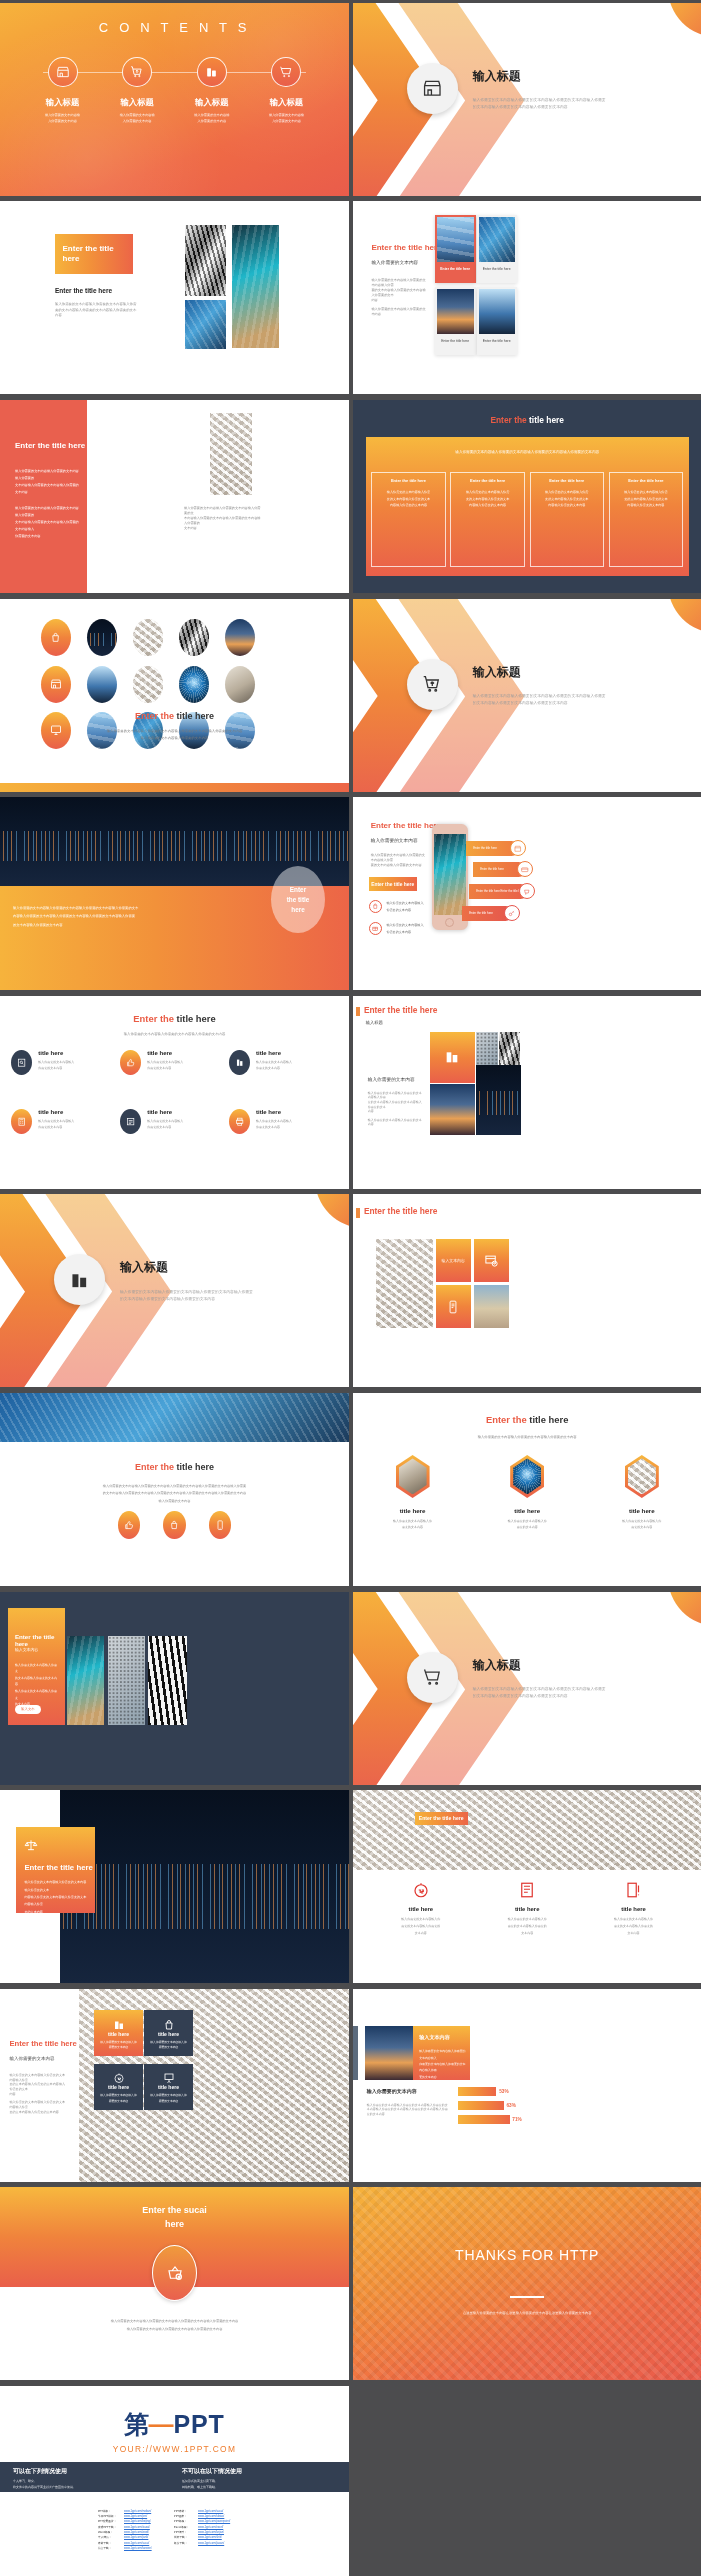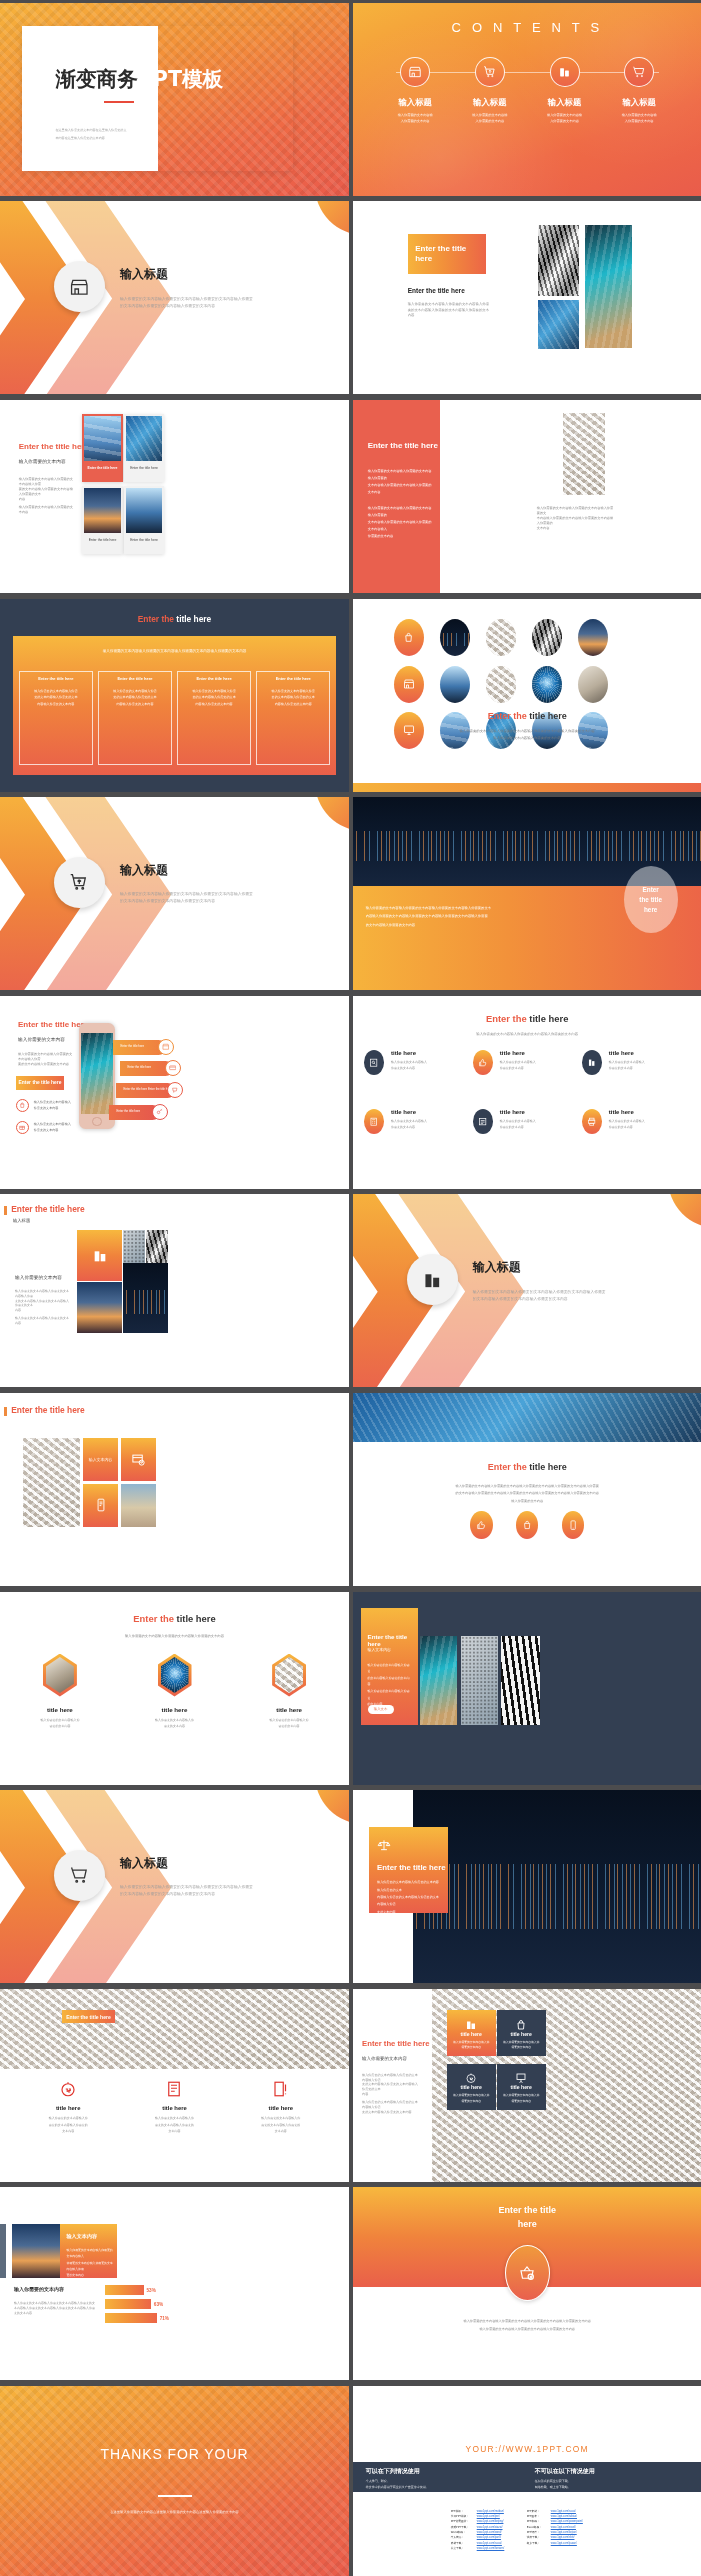--- a/index.html
+++ b/index.html
@@ -113,34 +113,20 @@
   .bar-label { font-size:4.7px; }
   .pct { color:#ee6a4a; font-weight:bold; }
 
   svg.ic { display:block; }
 </style>
 </head>
 <body>
 
 <div class="deck">
 
-  <div class="slide grad">
-    <div class="tri-pattern"></div>
-    <div style="position:absolute;left:22.4px;top:23.4px;width:271px;height:145px;box-shadow:0 1.9px 7.5px rgba(0,0,0,.12);">
-      <div style="position:absolute;left:0;top:0;width:136px;height:100%;background:#fff;"></div>
-      <div style="position:absolute;left:33px;top:43px;width:239px;font-size:20.6px;font-weight:bold;letter-spacing:0;line-height:1;">
-        <span class="cn" style="color:#2b2b2b;">渐变商务</span><span class="cn" style="color:#fff;">PPT模板</span>
-      </div>
-      <div style="position:absolute;left:82px;top:75px;width:30px;height:1.9px;background:#e84a3a;"></div>
-      <div style="position:absolute;left:33px;top:101px;width:94px;font-size:3.1px;color:#9d9d9d;line-height:2.4;">
-        <div class="cn">在这里输入你需要的文本内容在这里输入你需要的文</div>
-        <div class="cn">本内容在这里输入你需要的文本内容</div>
-      </div>
-    </div>
-  </div>
 
   <div class="slide grad">
     <div style="position:absolute;inset:0;background:radial-gradient(circle at 25% 80%, rgba(255,255,255,.10), transparent 45%),radial-gradient(circle at 80% 20%, rgba(255,255,255,.08), transparent 40%);"></div>
     <div style="position:absolute;top:17px;left:0;right:0;text-align:center;color:#fff;font-size:13px;letter-spacing:3.7px;font-weight:300;">C O N T E N T S</div>
     <div style="position:absolute;left:43px;right:43px;top:69px;height:0.9px;background:rgba(255,255,255,.55);"></div>
     <div style="position:absolute;left:28px;right:28px;top:54px;display:flex;justify-content:space-between;">
 
       <div style="width:69px;text-align:center;">
         <div class="circ" style="width:30px;height:30px;border:0.9px solid rgba(255,255,255,.9);margin:0 auto;display:flex;align-items:center;justify-content:center;background:linear-gradient(180deg,rgba(246,150,60,1),rgba(238,110,70,1));">
           <svg class="ic" width="14" height="14" viewBox="0 0 24 24" fill="none" stroke="#fff" stroke-width="1.6">
@@ -916,46 +902,49 @@
       <div style="display:flex;align-items:center;">
         <div class="gradh" style="height:9.4px;width:71%;"></div>
         <span class="pct bar-label" style="margin-left:2.8px;">71%</span>
       </div>
     </div>
   </div>
 
   <div class="slide">
     <div class="gradv" style="position:absolute;left:0;top:0;right:0;height:100px;"></div>
     <div style="position:absolute;left:0;right:0;top:17px;text-align:center;color:#fff;font-size:9px;font-weight:bold;line-height:1.5;">
-      <div>Enter the title</div>
+      <div>Enter the sucai</div>
       <div>here</div>
     </div>
     <div class="circ" style="position:absolute;left:50%;margin-left:-22.4px;top:58px;width:45px;height:56px;background:linear-gradient(180deg,#f09a3c,#e9604e);border:1.9px solid #fff;box-shadow:0 0.9px 4.7px rgba(0,0,0,.2);display:flex;align-items:center;justify-content:center;">
       <svg width="18" height="18" viewBox="0 0 24 24" fill="none" stroke="#fff" stroke-width="1.6">
           <path d="M4 9h16l-2 10H6L4 9zM8 9l4-5 4 5"></path>
           <circle cx="17" cy="17" r="3.5"></circle>
           <path d="M17 15.5v3M15.5 17h3"></path>
         </svg>
     </div>
     <div class="cn" style="position:absolute;left:20.6px;right:20.6px;top:131px;text-align:center;font-size:3.2px;color:#8a8a8a;line-height:2.4;">
       <div>输入你需要的文本内容输入你需要的文本内容输入你需要的文本内容输入你需要的文本内容</div>
       <div>输入你需要的文本内容输入你需要的文本内容输入你需要的文本内容</div>
     </div>
   </div>
 
   <div class="slide grad">
     <div class="tri-pattern"></div>
     <div style="position:absolute;left:0;right:0;top:58px;text-align:center;color:#fff;font-size:14px;letter-spacing:0.9px;line-height:1.55;font-weight:300;">
-      <div>THANKS  FOR  YOUR</div>
+      <div>THANKS  FOR  HTTP</div>
     </div>
     <div style="position:absolute;left:50%;margin-left:-17px;top:109px;width:34px;height:1.9px;background:#fff;"></div>
     <div class="cn" style="position:absolute;left:0;right:0;top:124px;text-align:center;font-size:3.3px;color:rgba(255,255,255,.9);">在这里输入你需要的文本内容在这里输入你需要的文本内容在这里输入你需要的文本内容</div>
   </div>
 
   <div class="slide">
+    <div style="position:absolute;left:0;right:0;top:22.4px;text-align:center;">
+      <span class="cn" style="color:#1f3f77;font-size:25px;font-weight:bold;letter-spacing:-0.9px;">第</span><span style="color:#ef7c2d;font-size:25px;font-weight:bold;">—</span><span style="color:#1f3f77;font-size:25px;font-weight:bold;letter-spacing:0.9px;">PPT</span>
+    </div>
     <div style="position:absolute;left:0;right:0;top:58px;text-align:center;color:#ef7c2d;font-size:8.4px;letter-spacing:1.3px;">YOUR://WWW.1PPT.COM</div>
     <div class="navy" style="position:absolute;left:0;right:0;top:76px;height:30px;">
       <div style="position:absolute;left:13px;top:4.7px;width:150px;">
         <div class="cn" style="color:#fff;font-size:6px;font-weight:bold;">可以在下列情况使用</div>
         <div class="cn" style="margin-top:2.8px;color:#e9eaee;font-size:3px;line-height:2;">
           <div>个人学习、研究。</div>
           <div>将文件中的内容用于商业以及广告宣传中使用。</div>
         </div>
       </div>
       <div style="position:absolute;left:182px;top:4.7px;width:154px;">

